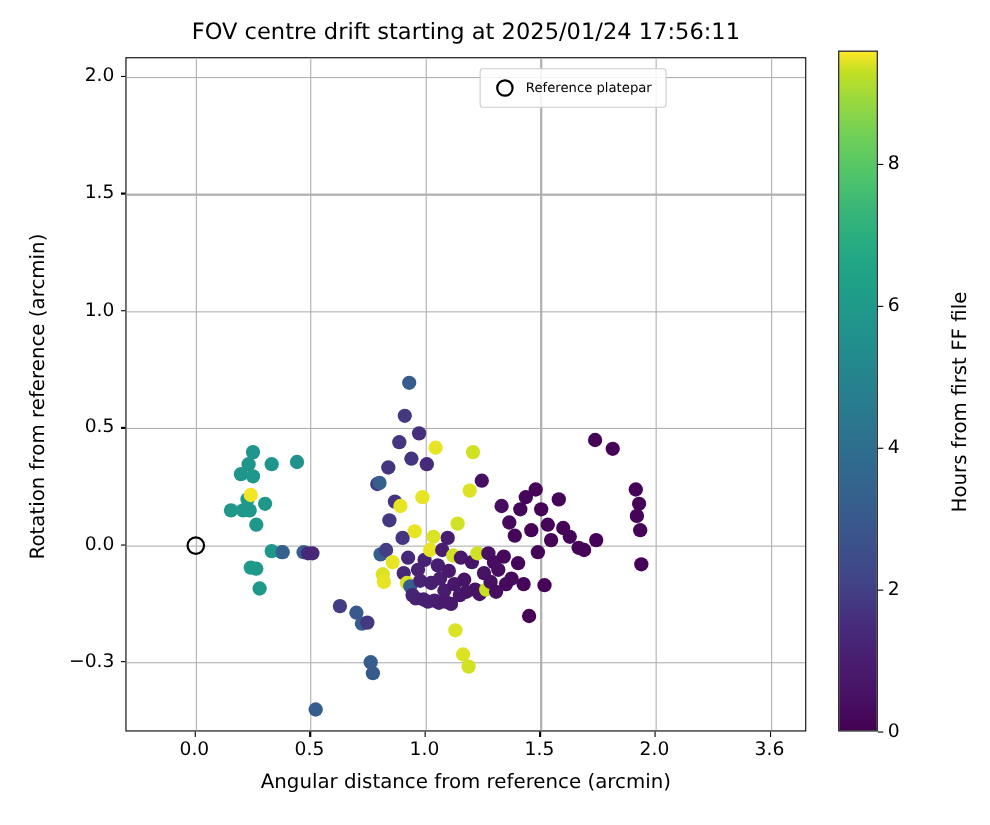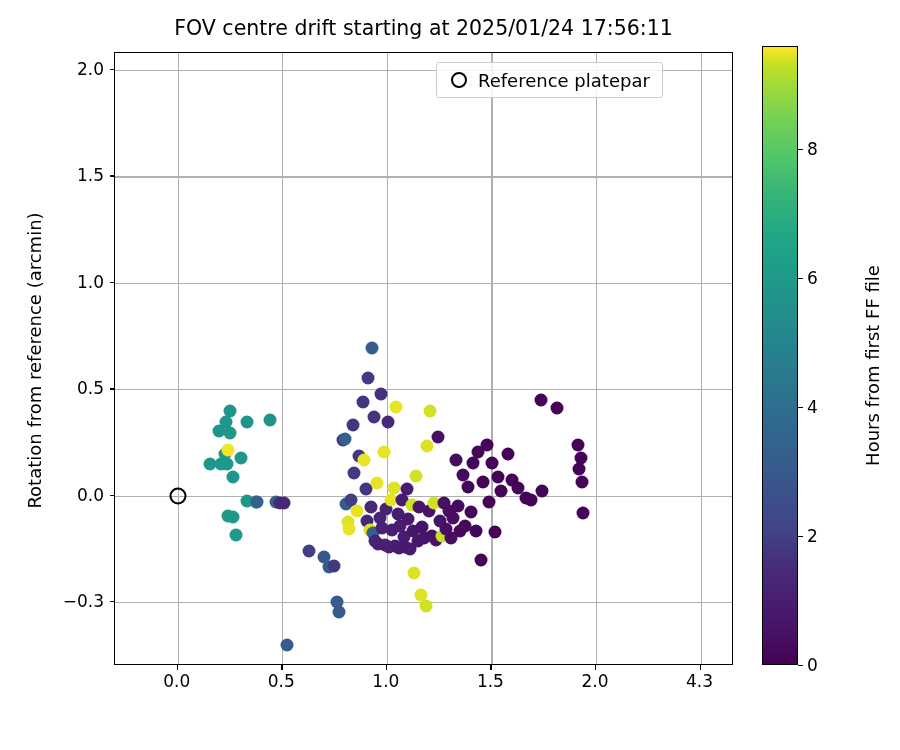--- a/index.html
+++ b/index.html
@@ -125,21 +125,21 @@
     box-sizing: border-box;
   }
   #legend-marker {
     width: 16px;
     height: 16px;
     border: 2px solid #000000;
     border-radius: 50%;
     box-sizing: border-box;
     flex: 0 0 auto;
   }
-  #legend-label { font-size: 18px; white-space: nowrap; }
+  #legend-label { font-size: 12px; white-space: nowrap; }
 
   
   #colorbar-wrap {
     position: absolute;
     left: 762px;
     top: 46px;
     width: 36px;
     height: 619px;
   }
   #colorbar-gradient {
@@ -341,35 +341,36 @@
       <div class="tick-label x" style="left: 176.736px;">0.0</div>
       <div class="tick-mark x" style="left: 281.297px; top: 665px;"></div>
       <div class="tick-label x" style="left: 281.297px;">0.5</div>
       <div class="tick-mark x" style="left: 385.858px; top: 665px;"></div>
       <div class="tick-label x" style="left: 385.858px;">1.0</div>
       <div class="tick-mark x" style="left: 490.419px; top: 665px;"></div>
       <div class="tick-label x" style="left: 490.419px;">1.5</div>
       <div class="tick-mark x" style="left: 594.98px; top: 665px;"></div>
       <div class="tick-label x" style="left: 594.98px;">2.0</div>
       <div class="tick-mark x" style="left: 699.541px; top: 665px;"></div>
-      <div class="tick-label x" style="left: 699.541px;">4.3</div>
+      <div class="tick-label x" style="left: 699.541px;">3.6</div>
       <div class="tick-mark y" style="left: 109.5px; top: 601.146px;"></div>
       <div class="tick-label y" style="left: 24px; width: 80px; top: 601.146px;">−0.3</div>
       <div class="tick-mark y" style="left: 109.5px; top: 494.722px;"></div>
       <div class="tick-label y" style="left: 24px; width: 80px; top: 494.722px;">0.0</div>
       <div class="tick-mark y" style="left: 109.5px; top: 388.299px;"></div>
       <div class="tick-label y" style="left: 24px; width: 80px; top: 388.299px;">0.5</div>
       <div class="tick-mark y" style="left: 109.5px; top: 281.875px;"></div>
       <div class="tick-label y" style="left: 24px; width: 80px; top: 281.875px;">1.0</div>
       <div class="tick-mark y" style="left: 109.5px; top: 175.451px;"></div>
       <div class="tick-label y" style="left: 24px; width: 80px; top: 175.451px;">1.5</div>
       <div class="tick-mark y" style="left: 109.5px; top: 69.0278px;"></div>
       <div class="tick-label y" style="left: 24px; width: 80px; top: 69.0278px;">2.0</div>
     </div>
 
+  <div id="xlabel">Angular distance from reference (arcmin)</div>
   <div id="ylabel">Rotation from reference (arcmin)</div>
 
   <div id="legend">
     <div id="legend-marker"></div>
     <div id="legend-label">Reference platepar</div>
   </div>
 
   <div id="colorbar-wrap">
     <div id="colorbar-gradient"></div>
   <div class="cb-tick" style="top: 619px;"></div>

